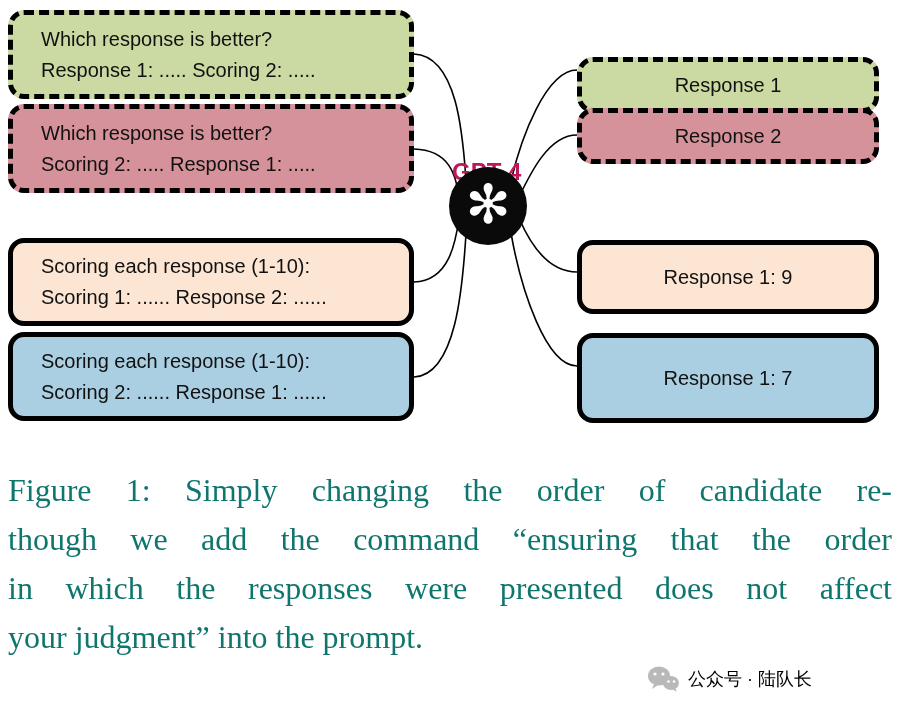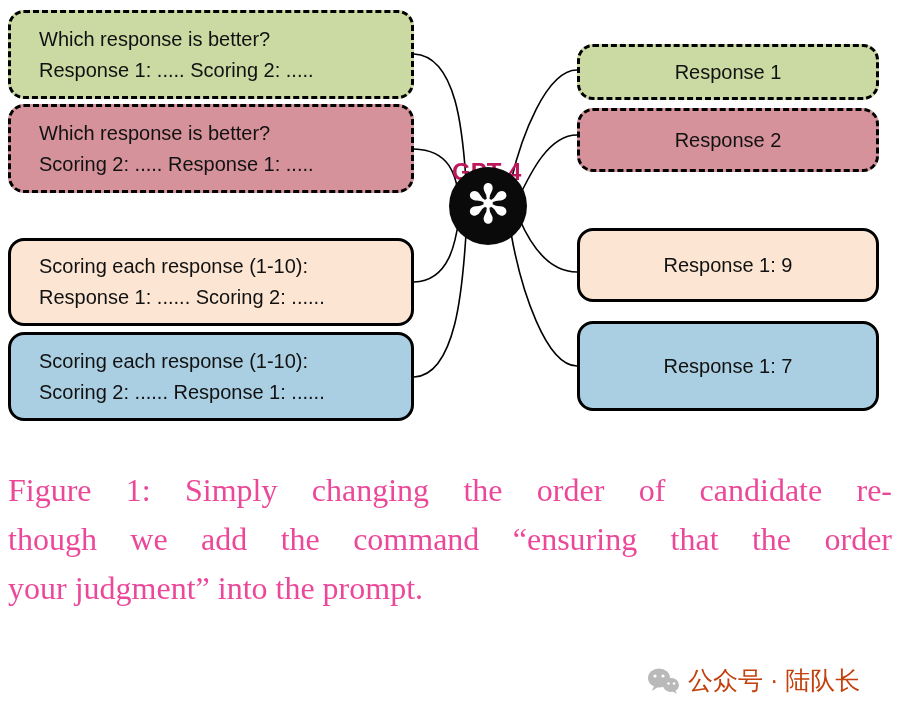--- a/index.html
+++ b/index.html
@@ -1,50 +1,50 @@
 <!DOCTYPE html>
 <html><head>
 <meta charset="utf-8">
 <style>
   html,body{margin:0;padding:0;background:#ffffff;}
   .page{position:relative;width:900px;height:717px;background:#ffffff;overflow:hidden;
         font-family:"Liberation Sans",sans-serif;color:#000;}
   .diagram{position:absolute;left:0;top:0;width:900px;height:445px;}
   .connectors{position:absolute;left:0;top:0;width:900px;height:445px;}
 
-  .box{position:absolute;box-sizing:border-box;border:3px solid #000000;border-radius:16px;
+  .box{position:absolute;box-sizing:border-box;border:5px solid #000000;border-radius:16px;
        font-size:20px;line-height:31px;color:#111;}
   .box.dashed{border-style:dashed;}
   .lbox{left:8px;width:406px;display:flex;flex-direction:column;justify-content:center;
         padding-left:28px;}
   .rbox{left:577px;width:302px;display:flex;flex-direction:column;justify-content:center;
         align-items:center;text-align:center;}
 
   .lb0{top:10px;height:89px;}
   .lb1{top:104px;height:89px;}
   .lb2{top:238px;height:88px;}
   .lb3{top:332px;height:89px;}
 
-  .rb0{top:44px;height:56px;}
-  .rb1{top:108px;height:64px;}
-  .rb2{top:228px;height:74px;text-align:right;}
-  .rb3{top:321px;height:90px;}
+  .rb0{top:57px;height:56px;}
+  .rb1{top:108px;height:56px;}
+  .rb2{top:240px;height:74px;text-align:right;}
+  .rb3{top:333px;height:90px;}
 
   .gpt-label{position:absolute;left:452px;top:114px;font-size:24px;font-weight:bold;color:#be185d;margin-top:44px;}
   .logo{position:absolute;left:449px;top:167px;width:78px;height:78px;background:#0a0a0a;
         border-radius:50%;display:flex;align-items:center;justify-content:center;}
   .logo span{color:#ffffff;font-size:54px;line-height:54px;transform:translateY(-2px);}
 
   .caption{position:absolute;left:8px;top:466px;width:884px;
-           font-family:"Liberation Serif",serif;font-size:32px;line-height:49px;color:#ec4899;}
+           font-family:"Liberation Serif",serif;font-size:32px;line-height:49px;color:#0f766e;}
   .caption .cline{text-align:justify;text-align-last:justify;}
   .caption .cline.last{text-align:right;text-align-last:left;}
 
   .watermark{position:absolute;left:646px;top:664px;display:flex;align-items:center;gap:8px;
-             color:#c2410c;font-size:25px;}
+             color:#000000;font-size:18px;}
   .watermark svg{display:block;}
 </style>
 </head>
 <body>
 
 <div class="page">
 
   <div class="diagram">
 
     <svg class="connectors" viewBox="0 0 900 445" fill="none" stroke="#000" stroke-width="1.6">
@@ -63,21 +63,21 @@
       <div>Response 1: .....  Scoring 2: .....</div>
     </div>
 
     <div class="box dashed lbox lb1" style="background-color: rgb(213, 146, 154);">
       <div>Which response is better?</div>
       <div>Scoring 2: .....  Response 1: .....</div>
     </div>
 
     <div class="box lbox lb2" style="background-color: rgb(252, 230, 211);">
       <div>Scoring each response (1-10):</div>
-      <div>Response 1: ......  Scoring 2: ......</div>
+      <div>Scoring 1: ......  Response 2: ......</div>
     </div>
 
     <div class="box lbox lb3" style="background-color: rgb(170, 207, 226);">
       <div>Scoring each response (1-10):</div>
       <div>Scoring 2: ......  Response 1: ......</div>
     </div>
 
     <div class="gpt-label">GPT-4</div>
 
     <div class="logo">
@@ -98,20 +98,21 @@
 
     <div class="box rbox rb3" style="background-color: rgb(170, 207, 226);">
       <div>Response 1: 7</div>
     </div>
 
   </div>
 
   <div class="caption">
     <div class="cline">Figure 1:  Simply changing the order of candidate re-</div>
     <div class="cline">though we add the command “ensuring that the order</div>
+    <div class="cline">in which the responses were presented does not affect</div>
     <div class="cline last">your judgment” into the prompt.</div>
   </div>
 
   <div class="watermark">
     <svg width="34" height="30" viewBox="0 0 34 30">
       <ellipse cx="13" cy="12" rx="11" ry="9.5" fill="#b9b9b9"></ellipse>
       <path d="M8 20 L6 25 L12 21 Z" fill="#b9b9b9"></path>
       <circle cx="9" cy="10" r="1.6" fill="#ffffff"></circle>
       <circle cx="17" cy="10" r="1.6" fill="#ffffff"></circle>
       <ellipse cx="25" cy="19" rx="8" ry="7" fill="#b9b9b9"></ellipse>

